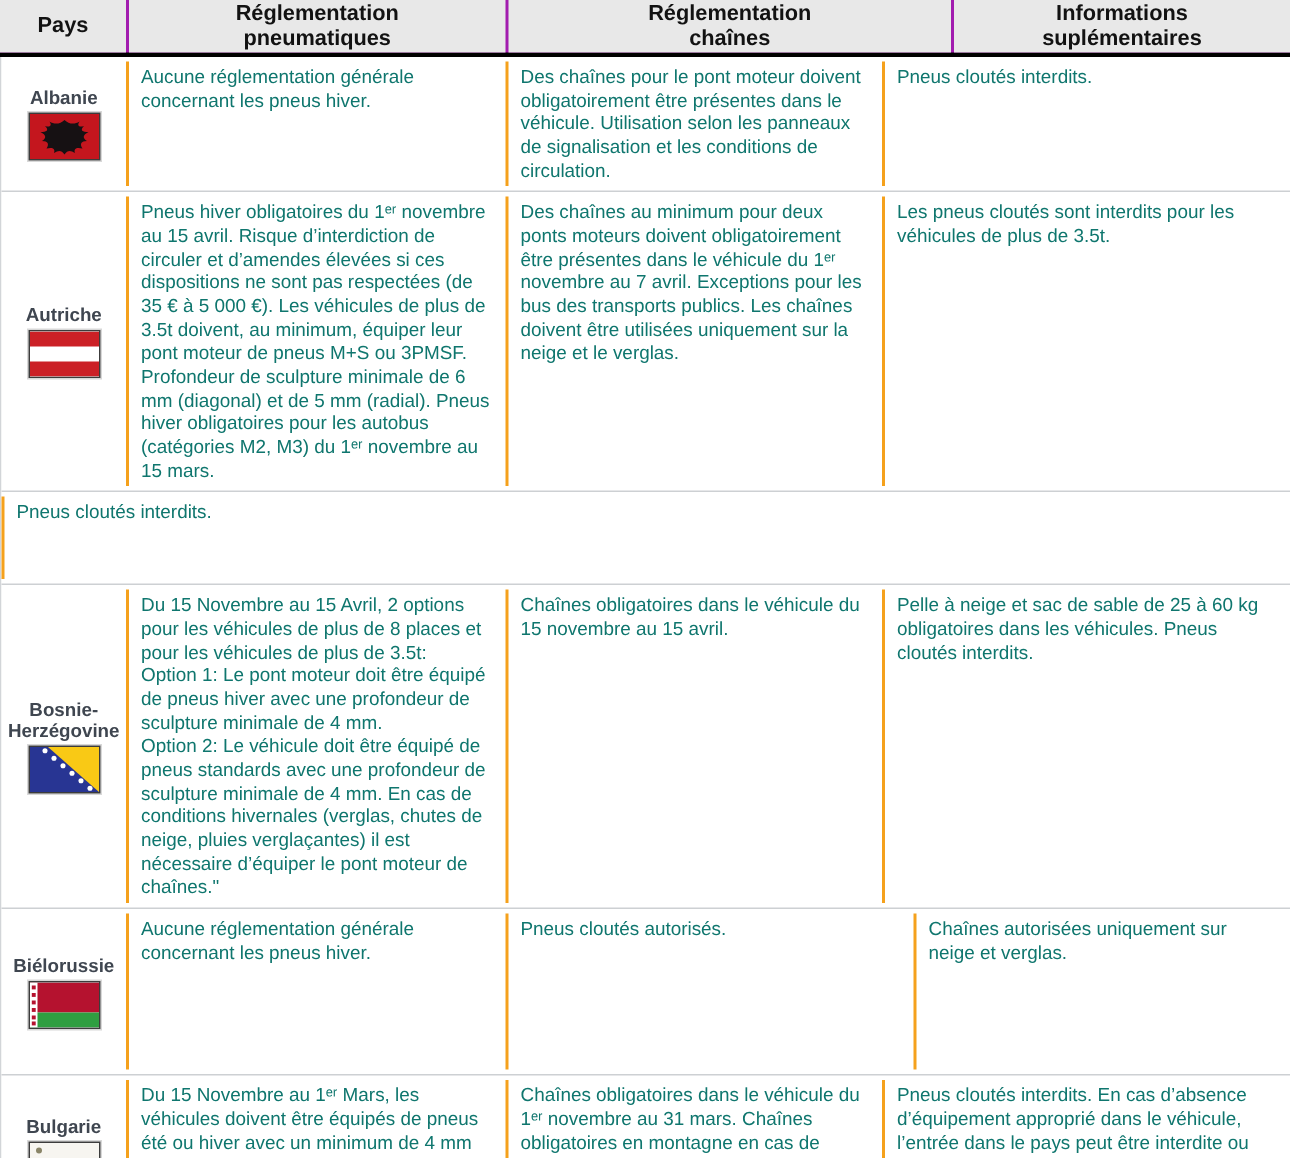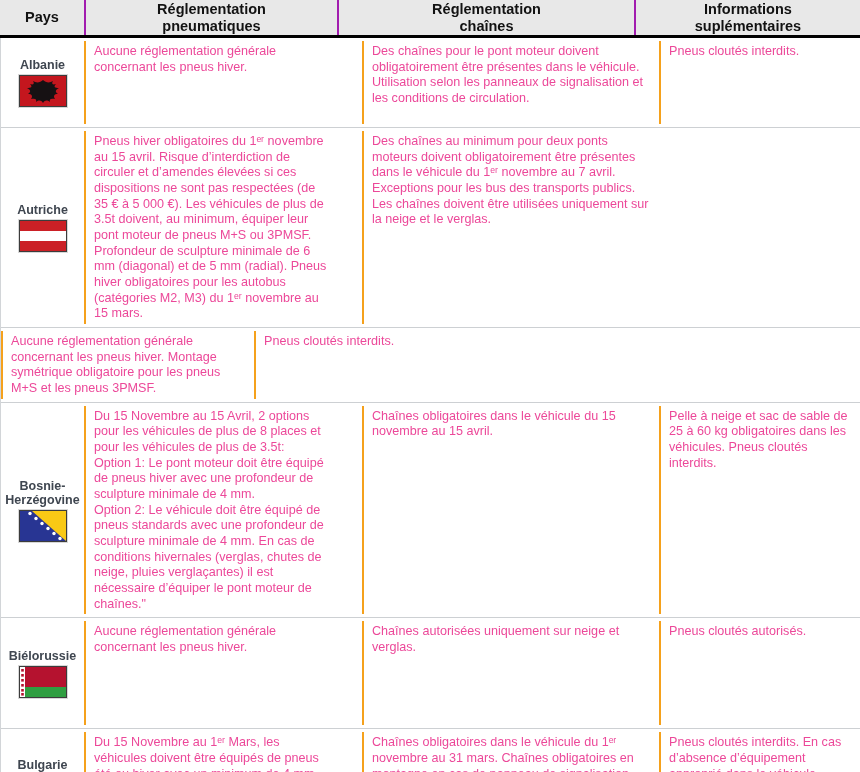--- a/index.html
+++ b/index.html
@@ -44,32 +44,32 @@
     border-top: 1px solid #cdd0d3;
     background: #ffffff;
     flex: 0 0 auto;
   }
   .row:first-child { border-top: none; }
   .cell {
     position: relative;
     padding: 6px 8px 5px 10px;
     font-size: 12.6px;
     line-height: 1.245;
-    color: #ec4899;
+    color: #0f766e;
     white-space: pre-line;
   }
   .cell::before {
     content: "";
     position: absolute;
     left: 0; top: 3px; bottom: 3px;
     width: 2px;
     background: #f5a11c;
   }
   .c2 { width: 253px; }
-  .c3 { width: 297px; margin-left: 25px; }
+  .c3 { width: 251px; }
   .c4 { flex: 1; }
   .pays {
     width: 83px;
     display: flex; flex-direction: column;
     align-items: center; justify-content: center;
     gap: 3px;
     padding: 20px 2px;
   }
   .country-name {
     font-weight: bold;
@@ -133,24 +133,24 @@
         <span class="flag">
           <svg viewBox="0 0 46 30">
             <rect width="46" height="30" fill="#ffffff"></rect>
             <rect width="46" height="10" y="0" fill="#cb2026"></rect>
             <rect width="46" height="10" y="20" fill="#cb2026"></rect>
           </svg>
         </span>
       </div>
       <div class="cell c2">Pneus hiver obligatoires du 1ᵉʳ novembre au 15 avril. Risque d’interdiction de circuler et d’amendes élevées si ces dispositions ne sont pas respectées (de 35 € à 5 000 €). Les véhicules de plus de 3.5t doivent, au minimum, équiper leur pont moteur de pneus M+S ou 3PMSF. Profondeur de sculpture minimale de 6 mm (diagonal) et de 5 mm (radial). Pneus hiver obligatoires pour les autobus (catégories M2, M3) du 1ᵉʳ novembre au 15 mars.</div>
       <div class="cell c3">Des chaînes au minimum pour deux ponts moteurs doivent obligatoirement être présentes dans le véhicule du 1ᵉʳ novembre au 7 avril. Exceptions pour les bus des transports publics. Les chaînes doivent être utilisées uniquement sur la neige et le verglas.</div>
+      <div class="cell c4">Les pneus cloutés sont interdits pour les véhicules de plus de 3.5t.</div>
     </div>
 
     <div class="row r-belgique">
-      <div class="cell c2">Aucune réglementation générale concernant les pneus hiver. Montage symétrique obligatoire pour les pneus M+S et les pneus 3PMSF.</div>
       <div class="cell c4">Pneus cloutés interdits.</div>
     </div>
 
     <div class="row r-bosnie">
       <div class="pays">
         <span class="country-name">Bosnie-
 Herzégovine</span>
         <span class="flag">
           <svg viewBox="0 0 46 30">
             <rect width="46" height="30" fill="#283593"></rect>
@@ -182,22 +182,22 @@
             <rect x="1.2" y="2" width="2.6" height="2.6" fill="#b5122f"></rect>
             <rect x="1.2" y="7" width="2.6" height="2.6" fill="#b5122f"></rect>
             <rect x="1.2" y="12" width="2.6" height="2.6" fill="#b5122f"></rect>
             <rect x="1.2" y="17" width="2.6" height="2.6" fill="#b5122f"></rect>
             <rect x="1.2" y="22" width="2.6" height="2.6" fill="#b5122f"></rect>
             <rect x="1.2" y="26" width="2.6" height="2.6" fill="#b5122f"></rect>
           </svg>
         </span>
       </div>
       <div class="cell c2">Aucune réglementation générale concernant les pneus hiver.</div>
+      <div class="cell c4">Pneus cloutés  autorisés.</div>
       <div class="cell c3">Chaînes autorisées uniquement sur neige et verglas.</div>
-      <div class="cell c4">Pneus cloutés  autorisés.</div>
     </div>
 
     <div class="row r-bulgarie">
       <div class="pays">
         <span class="country-name">Bulgarie</span>
         <span class="flag">
           <svg viewBox="0 0 46 30">
             <rect width="46" height="10" y="0" fill="#f7f5f0"></rect>
             <rect width="46" height="10" y="10" fill="#3aa557"></rect>
             <rect width="46" height="10" y="20" fill="#d62612"></rect>

